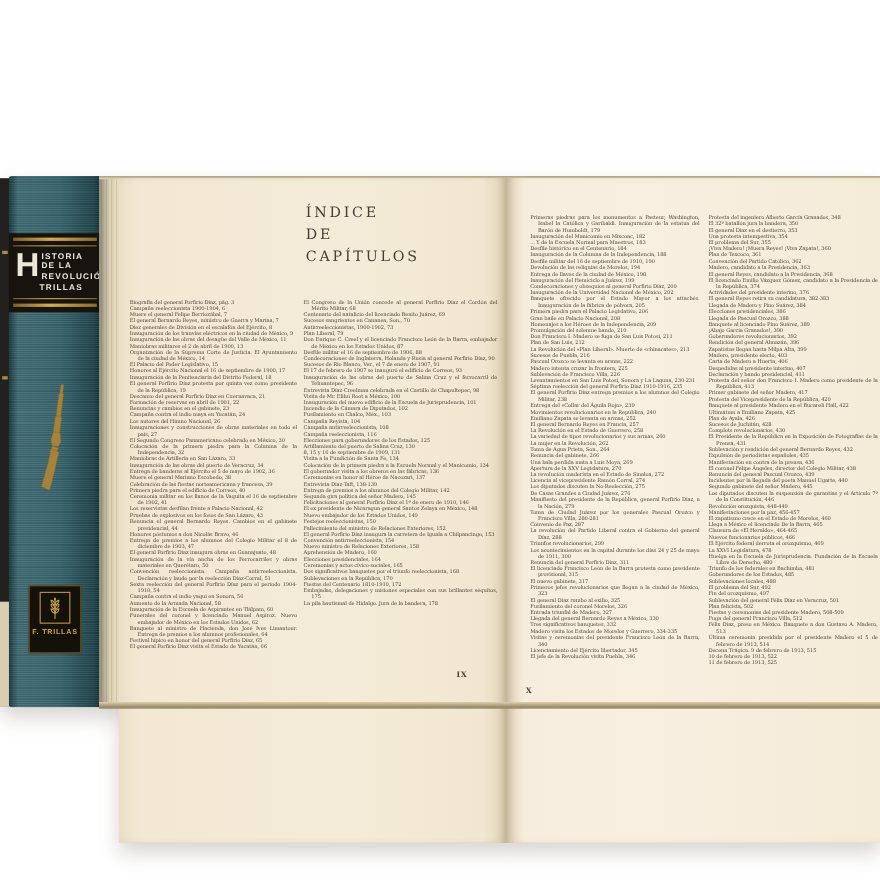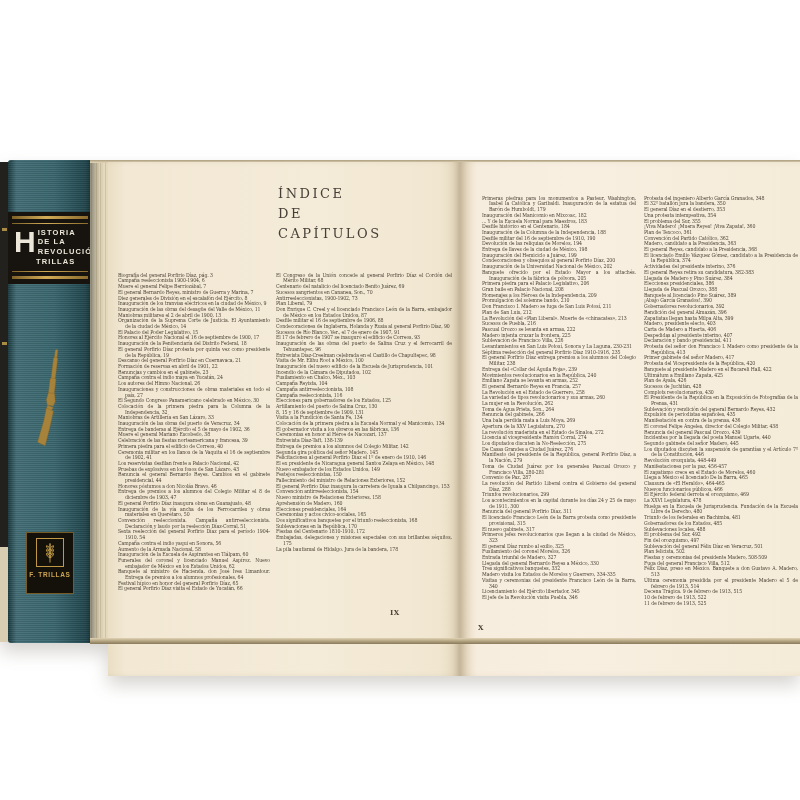--- a/index.html
+++ b/index.html
@@ -39,39 +39,39 @@
   .logo-text{color:#cda452;font-family:"Liberation Sans",sans-serif;font-weight:bold;
              font-size:6.5px;letter-spacing:.7px;margin-top:4px;white-space:nowrap;}
   
   .fore-edge{position:absolute;left:90px;top:2px;width:18px;height:478px;
      background:linear-gradient(90deg,rgba(35,40,35,.45) 0,rgba(35,40,35,.08) 55%,rgba(35,40,35,0) 100%),
                 repeating-linear-gradient(90deg,#ece0c4 0 1.5px,#d6c7a5 1.5px 2.5px,#e7dabd 2.5px 4.5px);}
   .top-edge{position:absolute;left:90px;right:0;top:0;height:3px;
             background:linear-gradient(180deg,#ab9d7e,#e4d8bc);}
   .bottom-edge{position:absolute;left:90px;right:0;top:478px;height:6px;
             background:linear-gradient(180deg,#e0d3b5,#b0a07c 55%,#877a5b);}
-  .page{position:absolute;top:2px;height:514px;}
+  .page{position:absolute;top:2px;height:604px;}
   .page.left{left:108px;width:352px;
      background:linear-gradient(90deg,#eadec4 0,#f2e8d4 5%,#f4ebd8 60%,#f1e7d1 94%,#e3d6ba 100%);
      box-shadow:inset -7px 0 9px -5px rgba(110,90,60,.38);}
   .page.right{left:460px;width:340px;
      background:linear-gradient(90deg,#e6d8bd 0,#f7edde 5%,#f8efe1 35%,#f4ebd8 100%);
      box-shadow:inset 9px 0 11px -7px rgba(110,90,60,.42);}
   .heading{position:absolute;left:170px;top:22px;color:#453f37;font-size:13px;
            line-height:20px;letter-spacing:2.5px;}
   .col{position:absolute;overflow:visible;}
   .col-inner{transform:scale(.5);transform-origin:0 0;font-size:9.4px;line-height:11.4px;
              letter-spacing:-0.2px;color:#4e4438;text-align:justify;}
   .entry{padding-left:14px;text-indent:-14px;}
   .col.a{left:10px;top:110px;width:152px;} .col.a .col-inner{width:304px;}
   .col.b{left:168px;top:110px;width:176px;} .col.b .col-inner{width:352px;}
   .col.c{left:22px;top:33px;width:154px;} .col.c .col-inner{width:308px;}
   .col.d{left:184px;top:33px;width:154px;} .col.d .col-inner{width:308px;}
   .pageno{position:absolute;font-size:7px;font-weight:bold;color:#4e4438;letter-spacing:.5px;}
-  .pageno.ix{left:282px;top:446px;} .pageno.x{left:18px;top:461px;}
+  .pageno.ix{left:307px;top:446px;} .pageno.x{left:18px;top:461px;}
 </style>
 </head>
 <body>
 
 <div class="photo">
   <div class="book">
 
     <div class="neighbor">
       <span class="fleck f1"></span>
       <span class="fleck f2"></span>

